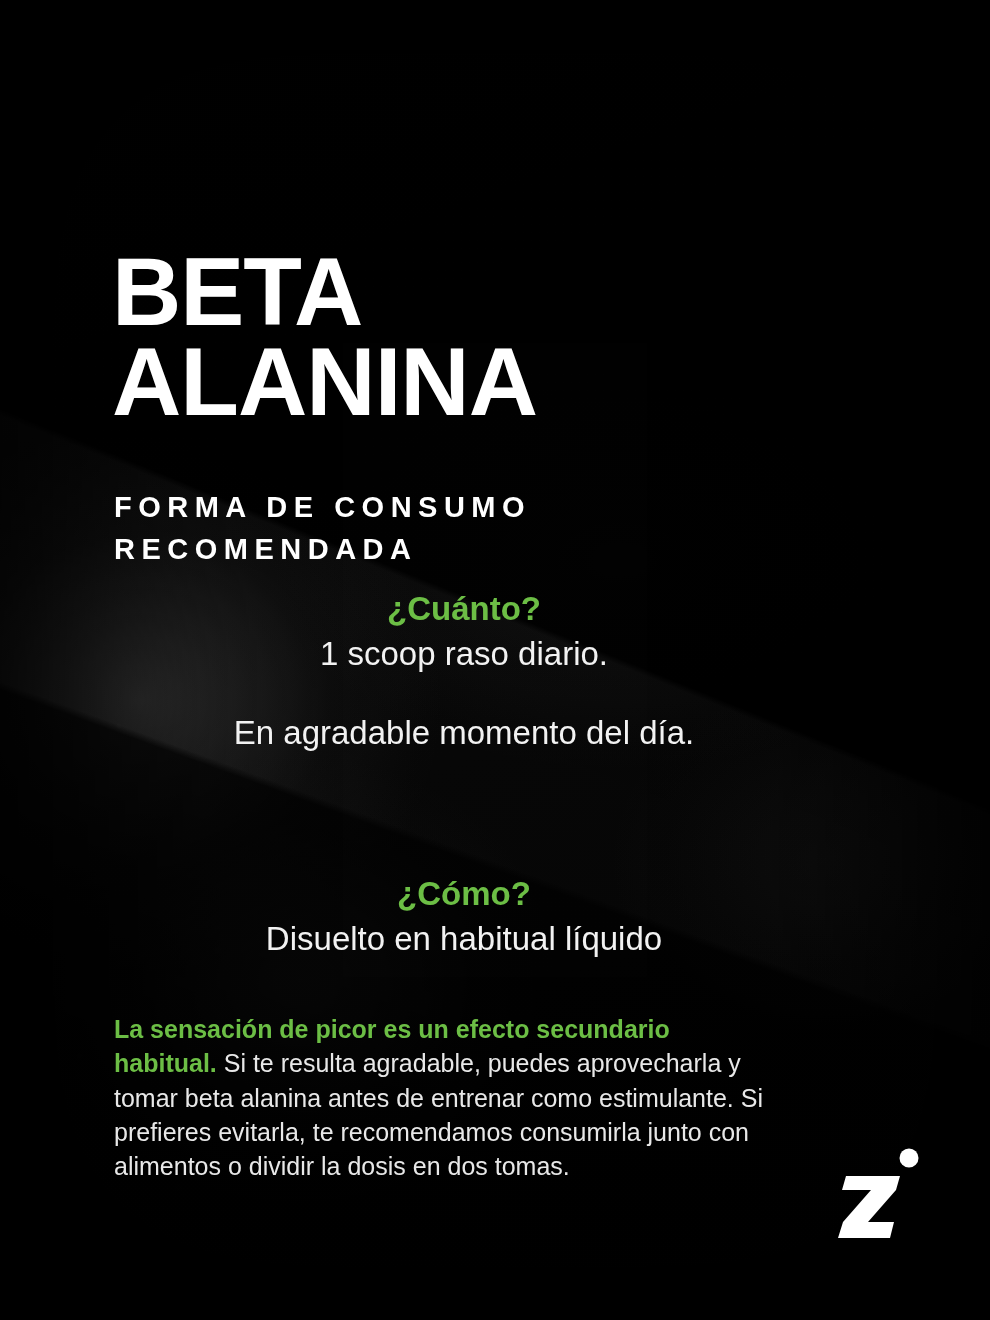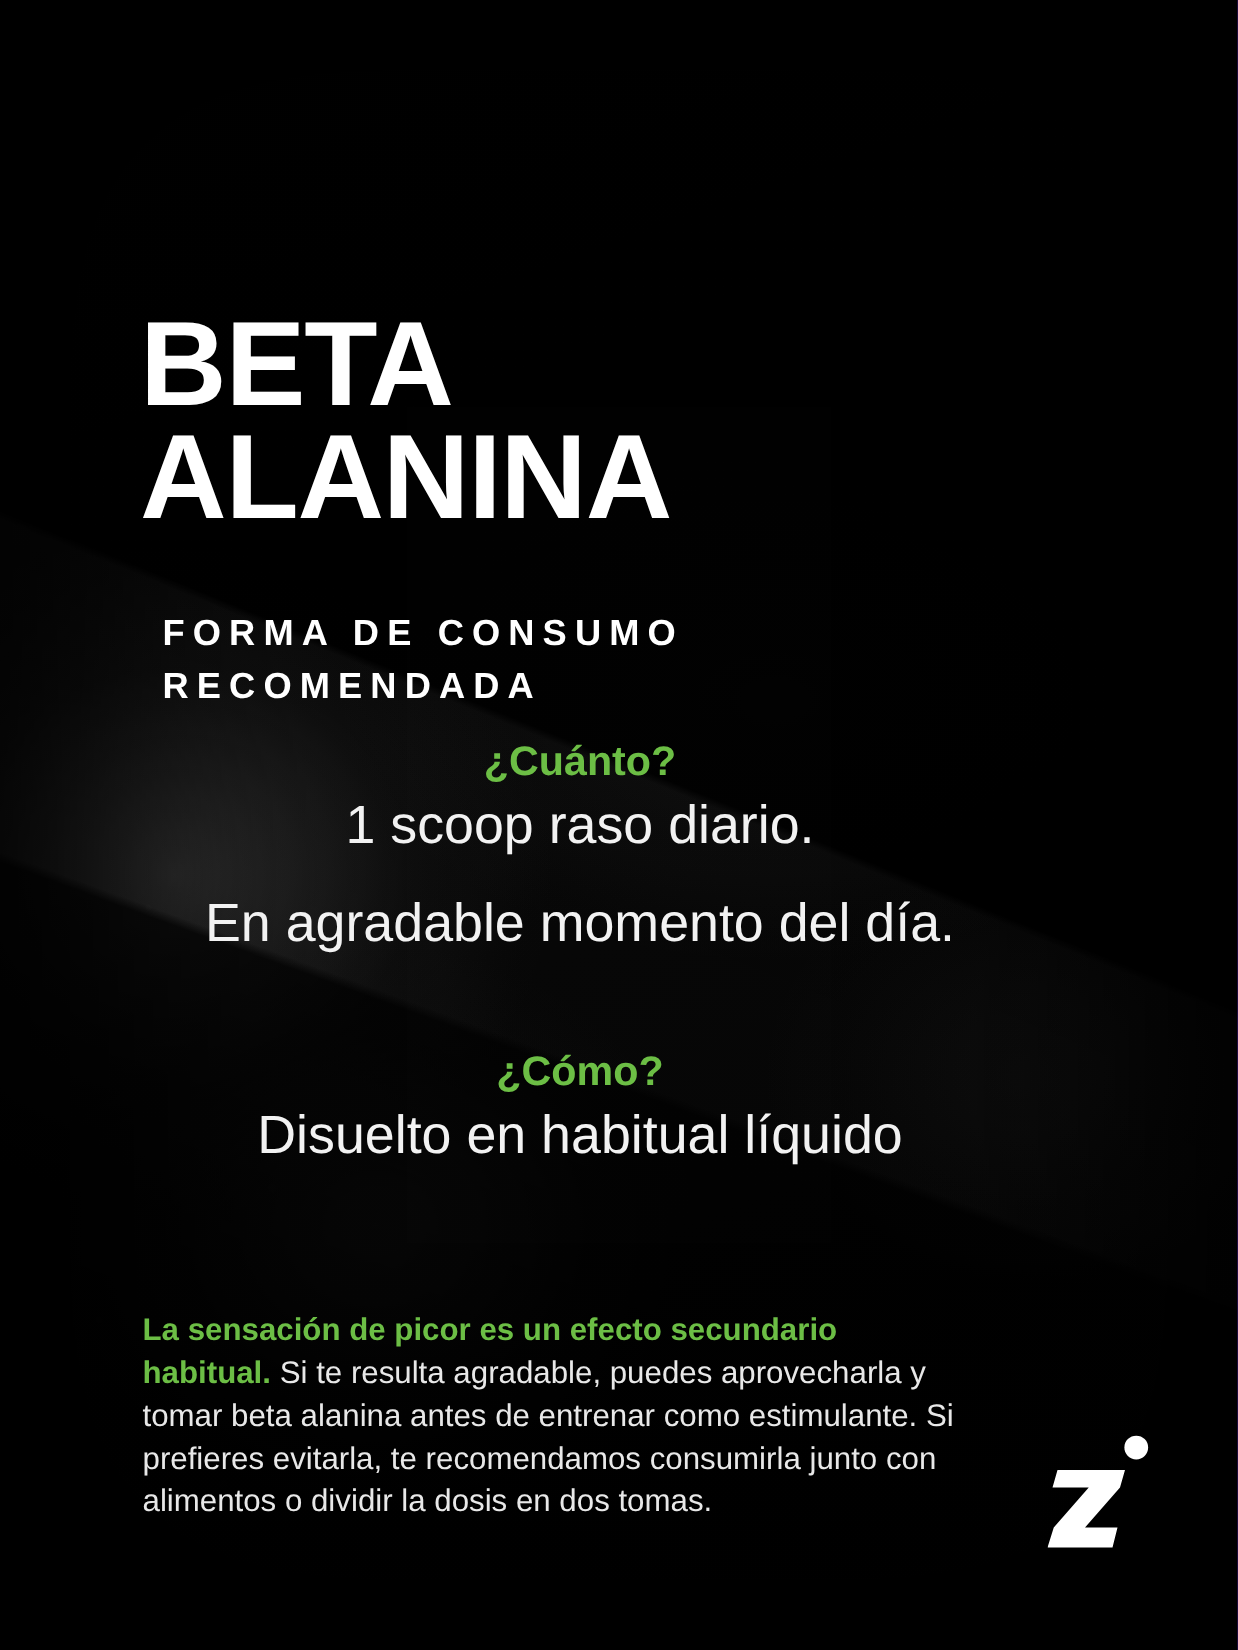--- a/index.html
+++ b/index.html
@@ -79,47 +79,46 @@
     position: absolute;
     top: 462px;
     left: 2px;
     color: #ffffff;
     font-weight: bold;
     font-size: 29px;
     line-height: 1.45;
     letter-spacing: 6.5px;
     text-transform: uppercase;
     white-space: pre-line;
-    margin-left: 16px;
   }
 
   .qa-block { position: absolute; left: 2px; width: 700px; text-align: center; }
   .qa-1 { top: 588px; }
   .qa-2 { top: 708px; }
-  .qa-3 { top: 836px; }
+  .qa-3 { top: 873px; }
 
   .qa-q {
     color: #6cbe45;
     font-weight: bold;
     font-size: 33px;
     line-height: 1.25;
     margin: 0;
   }
   .qa-a {
     color: #f2f2f2;
     font-weight: 400;
-    font-size: 43px;
+    font-size: 33px;
     line-height: 1.3;
     margin: 4px 0 0 0;
   }
 
   .note {
     position: absolute;
     left: 2px;
-    top: 1022px;
+    top: 987px;
     width: 660px;
     font-size: 25px;
     line-height: 1.37;
     color: #e8e8e8;
   }
   .note b {
     color: #6cbe45;
     font-weight: bold;
   }
 

